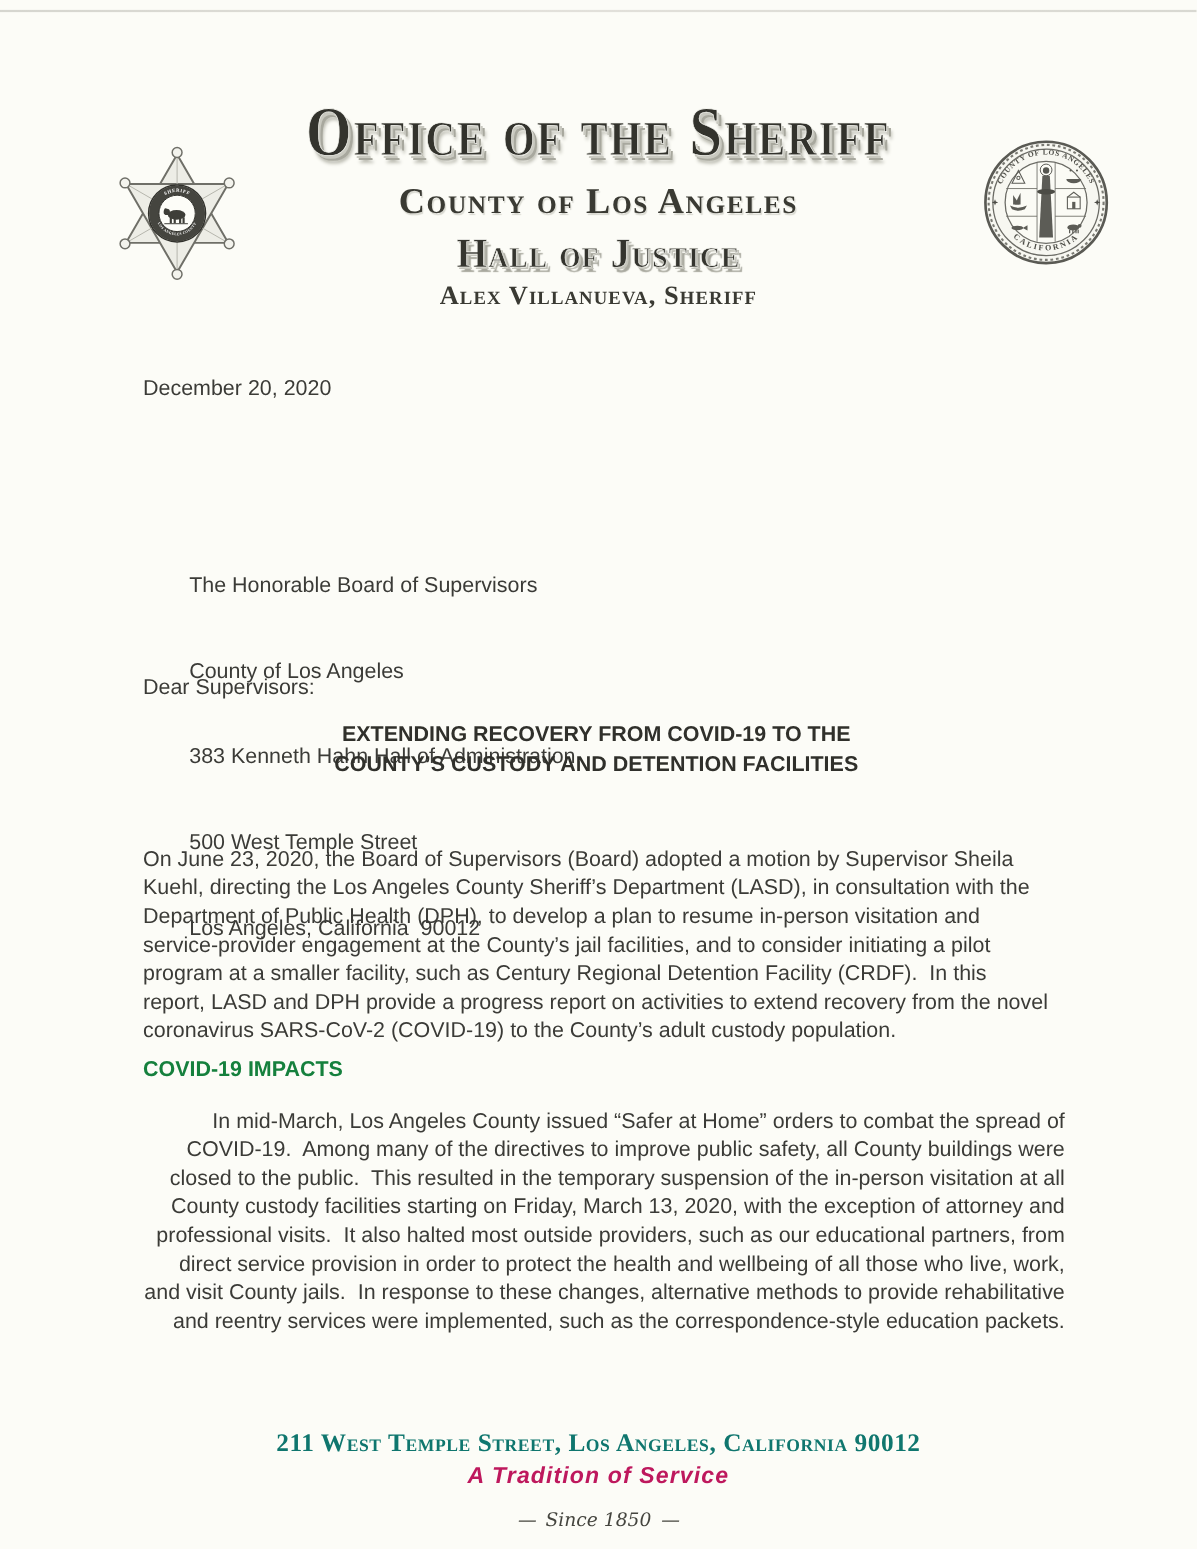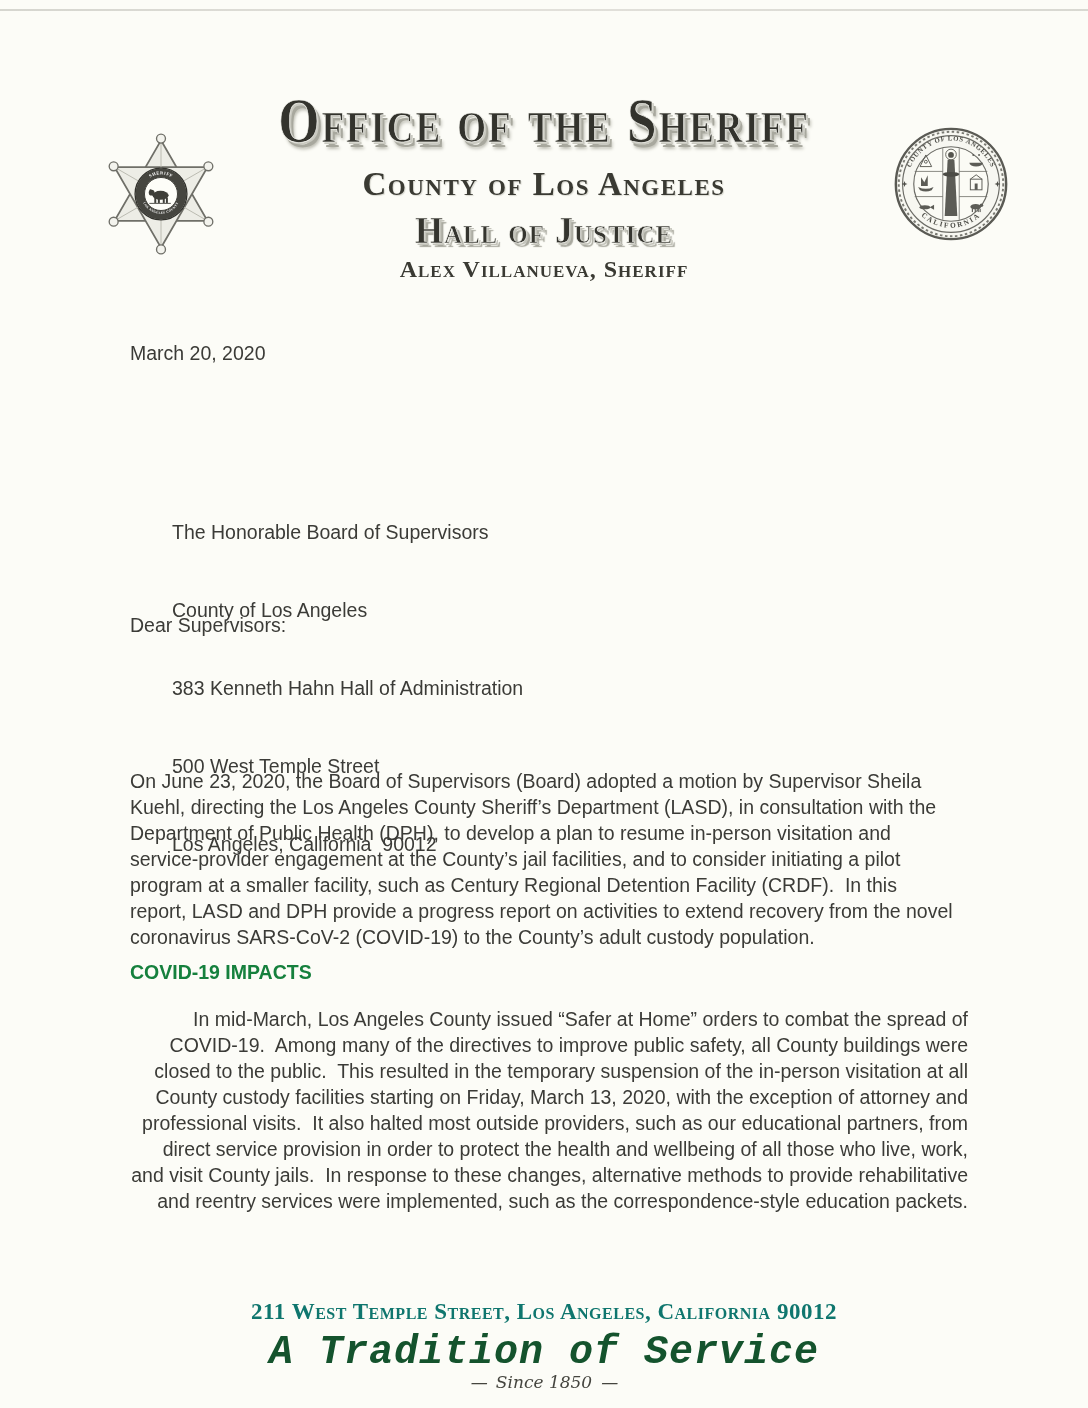--- a/index.html
+++ b/index.html
@@ -45,22 +45,22 @@
     text-align:center; font-weight:bold; font-size:19.5px; line-height:27px;
     color:#30302b; }
   .p1 { top:768px; width:828px; }
   .h2 { top:959px; font-weight:bold; color:#15803d; }
   .p2 { top:1006px; width:838px;text-align:right; }
   
   .ftr { position:absolute; left:0; width:100%; text-align:center; }
   .ftr-address { top:1299px; font-family:"Liberation Serif","DejaVu Serif",serif;
     font-weight:bold; font-variant:small-caps; font-size:23px;
     letter-spacing:.5px; color:#0f766e; }
-  .ftr-motto { top:1330px; font-family:Liberation Mono, monospace;
-    font-style:italic; font-weight:bold; font-size:40px; color:#14532d;
+  .ftr-motto { top:1330px; font-family:Liberation Sans, sans-serif;
+    font-style:italic; font-weight:bold; font-size:21px; color:#be185d;
     letter-spacing:1px; }
   .ftr-since { top:1372px; font-family:"DejaVu Serif","Liberation Serif",serif;
     font-style:italic; font-weight:normal; font-size:17px; color:#45453f; }
   .fl { margin:0 9px; letter-spacing:-1px; }
 </style>
 </head>
 <body>
 
 <div class="page">
 
@@ -180,32 +180,36 @@
       <rect x="87.5" y="86" width="1.2" height="3"></rect>
         <rect x="89.5" y="85.5" width="1.2" height="3.5"></rect>
     </g>
   </svg>
 
   <div class="hdr hdr-title">Office of the Sheriff</div>
   <div class="hdr hdr-county">County of Los Angeles</div>
   <div class="hdr hdr-hall">Hall of Justice</div>
   <div class="hdr hdr-sheriff">Alex Villanueva, Sheriff</div>
 
-  <div class="blk date">March 20, 2020</div>
+  <div class="blk date">December 20, 2020</div>
 
   <div class="blk addr">
     <div>The Honorable Board of Supervisors</div>
     <div>County of Los Angeles</div>
     <div>383 Kenneth Hahn Hall of Administration</div>
     <div>500 West Temple Street</div>
     <div>Los Angeles, California  90012</div>
   </div>
 
   <div class="blk salutation">Dear Supervisors:</div>
 
+  <div class="subject">
+    <div>EXTENDING RECOVERY FROM COVID-19 TO THE</div>
+    <div>COUNTY’S CUSTODY AND DETENTION FACILITIES</div>
+  </div>
 
   <div class="blk p1">On June 23, 2020, the Board of Supervisors (Board) adopted a motion by Supervisor Sheila Kuehl, directing the Los Angeles County Sheriff’s Department (LASD), in consultation with the Department of Public Health (DPH), to develop a plan to resume in-person visitation and service-provider engagement at the County’s jail facilities, and to consider initiating a pilot program at a smaller facility, such as Century Regional Detention Facility (CRDF).  In this report, LASD and DPH provide a progress report on activities to extend recovery from the novel coronavirus SARS-CoV-2 (COVID-19) to the County’s adult custody population.</div>
 
   <div class="blk h2">COVID-19 IMPACTS</div>
 
   <div class="blk p2">In mid-March, Los Angeles County issued “Safer at Home” orders to combat the spread of COVID-19.  Among many of the directives to improve public safety, all County buildings were closed to the public.  This resulted in the temporary suspension of the in-person visitation at all County custody facilities starting on Friday, March 13, 2020, with the exception of attorney and professional visits.  It also halted most outside providers, such as our educational partners, from direct service provision in order to protect the health and wellbeing of all those who live, work, and visit County jails.  In response to these changes, alternative methods to provide rehabilitative and reentry services were implemented, such as the correspondence-style education packets.</div>
 
   <div class="ftr ftr-address">211 West Temple Street, Los Angeles, California 90012</div>
   <div class="ftr ftr-motto">A Tradition of Service</div>
   <div class="ftr ftr-since"><span class="fl">—</span><span>Since 1850</span><span class="fl">—</span></div>

